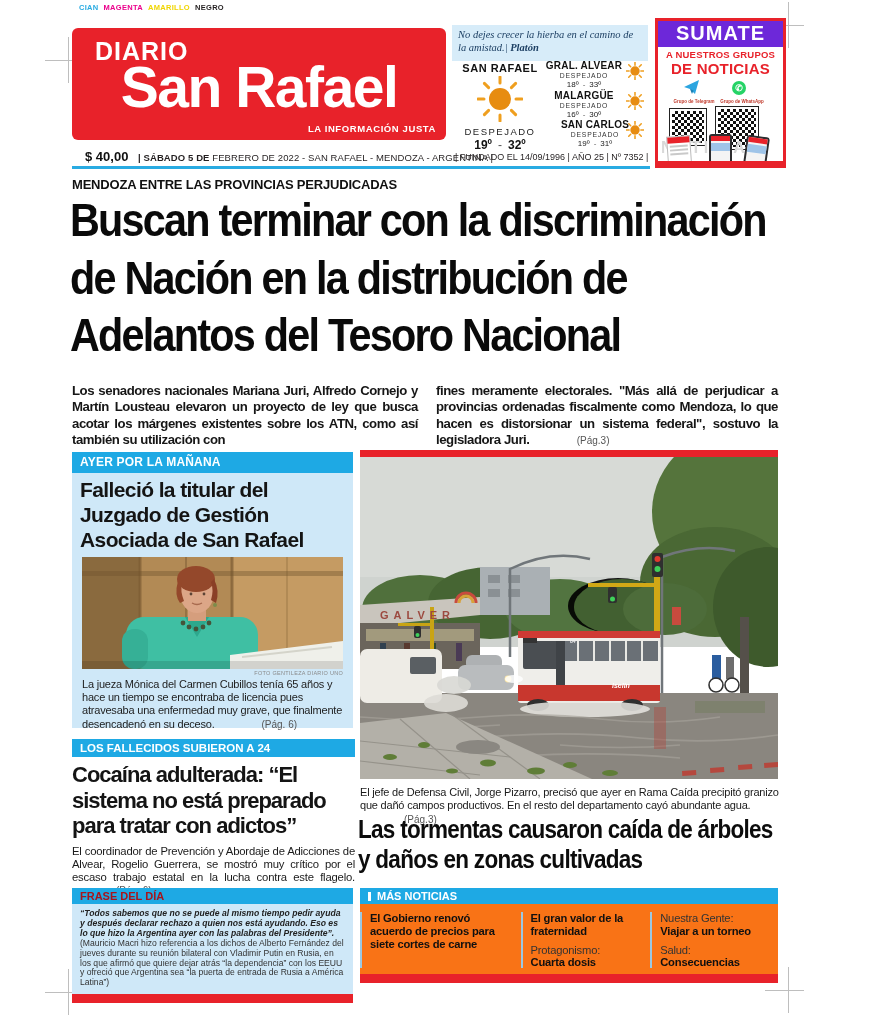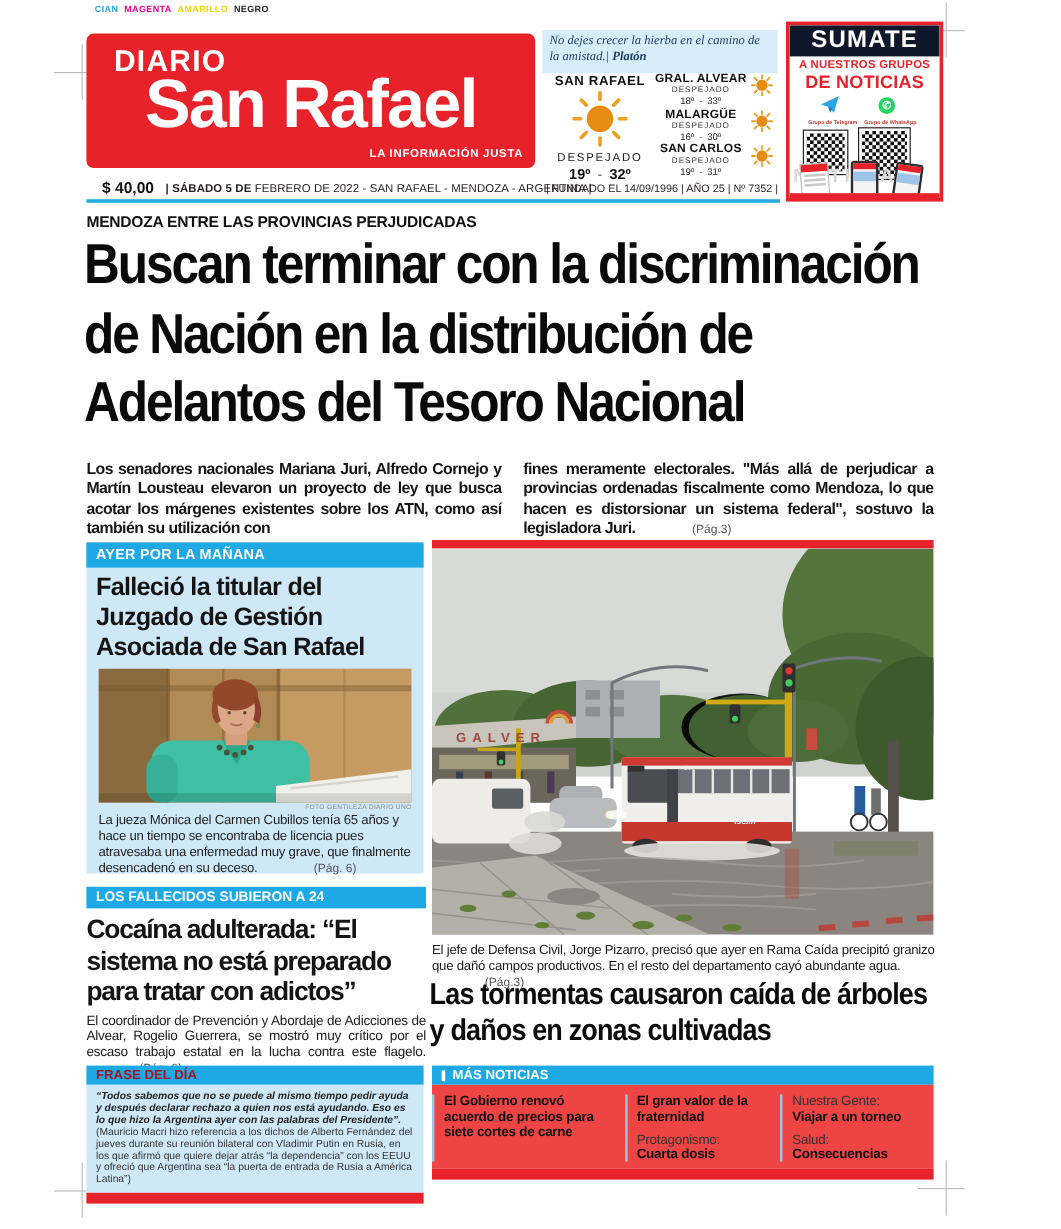--- a/index.html
+++ b/index.html
@@ -39,21 +39,21 @@
   .w-row{position:absolute;left:544px;width:80px;text-align:center;}
   .w-row .name{font-size:10px;font-weight:bold;letter-spacing:.2px;}
   .w-row .cond{font-size:6.8px;letter-spacing:.8px;color:#333;margin-top:1px;}
   .w-row .temps{font-size:8px;color:#222;margin-top:1px;}
   .w-row .temps .sep{color:#666;padding:0 4px;}
   .sun-small{position:absolute;left:626px;}
 
   
   .promo{position:absolute;left:655px;top:18px;width:131px;height:150px;border:3px solid #e8222a;
          background:#fff;box-sizing:border-box;overflow:hidden;}
-  .promo-bar{height:26px;background:#0f172a;color:#fff;font-size:20px;font-weight:bold;text-align:center;
+  .promo-bar{height:26px;background:#6d28d9;color:#fff;font-size:20px;font-weight:bold;text-align:center;
              line-height:25px;letter-spacing:1px;}
   .promo-sub1{margin-top:2px;text-align:center;color:#e8222a;font-weight:bold;font-size:9.5px;letter-spacing:.2px;}
   .promo-sub2{text-align:center;color:#e8222a;font-weight:bold;font-size:15px;letter-spacing:.2px;}
   .promo-icons{position:relative;height:20px;margin-top:2px;}
   .tg-icon{position:absolute;left:26px;top:1px;}
   .wa-icon{position:absolute;left:74px;top:2px;width:14px;height:14px;border-radius:50%;background:#25d366;
            color:#fff;font-size:9px;line-height:14px;text-align:center;font-weight:bold;}
   .promo-caps{position:relative;height:6px;font-size:4.5px;font-weight:bold;color:#c0392b;}
   .cap-tg{position:absolute;left:14px;width:44px;text-align:center;}
   .cap-wa{position:absolute;left:62px;width:44px;text-align:center;}
@@ -116,21 +116,21 @@
   .frase .cyanbar{height:16px;line-height:16px;font-size:11px;padding-left:8px;color:#a6151c;}
   .frase .body{background:#cfe8f8;padding:5px 8px 6px;font-size:8.6px;line-height:9.9px;color:#222;}
   .frase .q{font-weight:bold;font-style:italic;}
   .frase .ex{color:#333;}
   .redbar{height:9px;background:#e8222a;}
 
   
   .masn{position:absolute;left:360px;top:888px;width:418px;}
   .masn .cyanbar{height:16px;line-height:16px;font-size:11px;padding-left:8px;display:flex;align-items:center;}
   .masn .pipe{display:inline-block;width:3px;height:9px;background:#fff;margin-right:6px;}
-  .masn .body{background:#ef4444;display:flex;padding:8px 0 6px;height:56px;}
+  .masn .body{background:#f97316;display:flex;padding:8px 0 6px;height:56px;}
   .col{border-left:2px solid #9bc8e2;padding:0 6px 0 8px;}
   .c1{width:150px;} .c2{width:118px;} .c3{width:116px;}
   .item{margin-bottom:6px;font-size:11.2px;line-height:12.8px;letter-spacing:-.2px;}
   .item .pre{display:block;font-weight:normal;color:#333;}
   .item .bld{display:block;font-weight:bold;color:#101010;}
 </style>
 </head>
 <body>
 
 <div class="page">
@@ -205,21 +205,21 @@
       <line x1="1" y1="23" x2="8" y2="23"></line>
         <line x1="38" y1="23" x2="45" y2="23"></line>
       <line x1="7" y1="7" x2="12" y2="12"></line>
         <line x1="34" y1="34" x2="39" y2="39"></line>
       <line x1="7" y1="39" x2="12" y2="34"></line>
         <line x1="34" y1="12" x2="39" y2="7"></line>
     </g>
     <circle cx="23" cy="23" r="12" fill="#e78c11"></circle>
   </svg>
 
-  <div class="w-row" style="top:119px;">
+  <div class="w-row" style="top:119px;margin-left:11px;">
     <div class="name">SAN CARLOS</div>
     <div class="cond">DESPEJADO</div>
     <div class="temps"><span>19º</span><span class="sep">-</span><span>31º</span></div>
   </div>
   <svg class="sun-small" style="top:121px;" width="18" height="18" viewBox="0 0 46 46">
     <g stroke="#ef9f1f" stroke-width="4" stroke-linecap="round">
       <line x1="23" y1="1" x2="23" y2="8"></line>
         <line x1="23" y1="38" x2="23" y2="45"></line>
       <line x1="1" y1="23" x2="8" y2="23"></line>
         <line x1="38" y1="23" x2="45" y2="23"></line>

